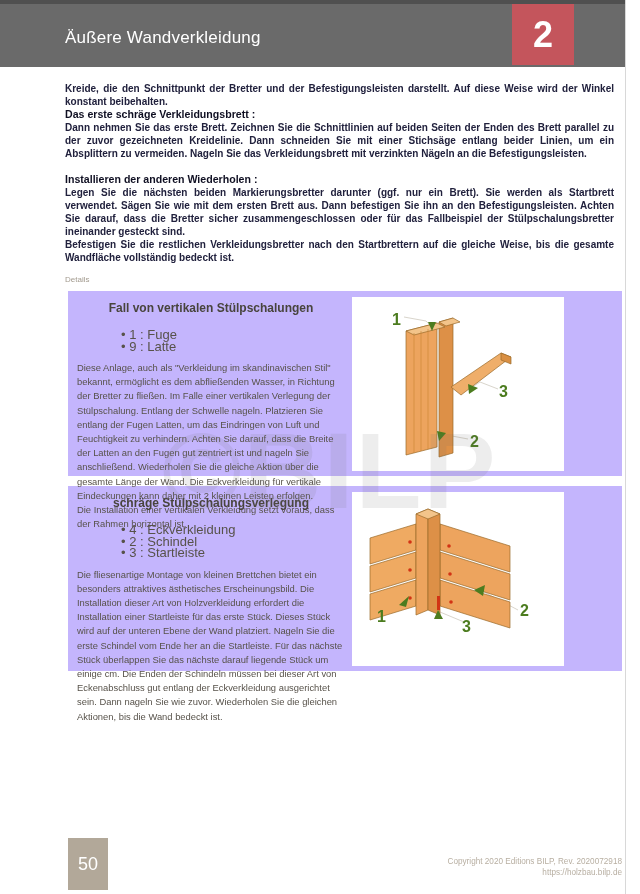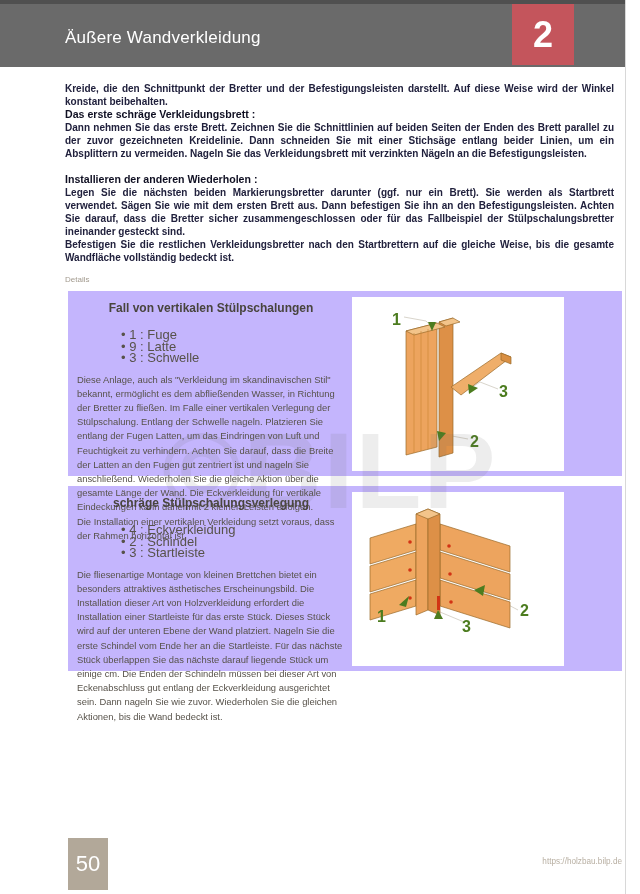--- a/index.html
+++ b/index.html
@@ -39,21 +39,21 @@
   .img-panel{position:absolute;left:284px;top:6px;width:212px;height:174px;background:#fff;}
   .img-panel svg{position:relative;z-index:3;display:block;}
 
   
   .watermark{position:absolute;left:162px;top:362px;z-index:10;pointer-events:none;
              font-size:108px;font-weight:bold;color:rgba(110,110,110,0.12);
              letter-spacing:2px;margin-top:46px;}
 
   
   .pgnum{position:absolute;left:68px;top:838px;width:40px;height:52px;background:#b2a899;
-         color:#fff;font-size:22px;display:flex;align-items:center;justify-content:center;}
+         color:#fff;font-size:18px;display:flex;align-items:center;justify-content:center;}
   .copyright{position:absolute;left:300px;top:856px;width:322px;text-align:right;
              font-size:8.2px;line-height:11px;color:#b8afa2;}
   .copyright a{color:#b8afa2;text-decoration:none;display:block;}
 
   svg text.callout{font-family:"Liberation Sans",sans-serif;font-size:16px;
                    font-weight:bold;fill:#4c7c1f;}
   svg .leader{stroke:#d9d5cc;stroke-width:1;fill:none;}
   svg .wood{stroke:#9a6a2a;stroke-width:.7;}
 </style>
 </head>
@@ -80,21 +80,20 @@
     <p class="body-text">Befestigen Sie die restlichen Verkleidungsbretter nach den Startbrettern auf die gleiche Weise, bis die gesamte Wandfläche vollständig bedeckt ist.</p>
 
     <div class="details">Details</div>
 
     <section class="box">
       <div class="box-text">
         <h3 class="box-title">Fall von vertikalen Stülpschalungen</h3>
         <ul class="legend">
           <li>1 : Fuge</li>
           <li>9 : Latte</li>
-          <li>3 : Schwelle</li>
         </ul>
         <p class="box-body">Diese Anlage, auch als "Verkleidung im skandinavischen Stil" bekannt, ermöglicht es dem abfließenden Wasser, in Richtung der Bretter zu fließen. Im Falle einer vertikalen Verlegung der Stülpschalung. Entlang der Schwelle nageln. Platzieren Sie entlang der Fugen Latten, um das Eindringen von Luft und Feuchtigkeit zu verhindern. Achten Sie darauf, dass die Breite der Latten an den Fugen gut zentriert ist und nageln Sie anschließend. Wiederholen Sie die gleiche Aktion über die gesamte Länge der Wand. Die Eckverkleidung für vertikale Eindeckungen kann daher mit 2 kleinen Leisten erfolgen.
  Die Installation einer vertikalen Verkleidung setzt voraus, dass der Rahmen horizontal ist.</p>
       </div>
       <div class="img-panel">
         <svg width="212" height="174" viewBox="0 0 212 174">
 
           <polyline class="leader" points="52,20 74,24 79,29"></polyline>
           <polyline class="leader" points="146,92 128,85 122,89"></polyline>
           <polyline class="leader" points="116,142 100,139 92,139"></polyline>
@@ -182,16 +181,17 @@
           <text class="callout" x="25" y="130">1</text>
           <text class="callout" x="168" y="124">2</text>
           <text class="callout" x="110" y="140">3</text>
         </svg>
       </div>
     </section>
   </div>
 
   <div class="pgnum">50</div>
   <div class="copyright">
+    <div>Copyright 2020 Editions BILP, Rev. 2020072918</div>
     <a>https://holzbau.bilp.de</a>
   </div>
 
 </div>
 
 </body></html>

